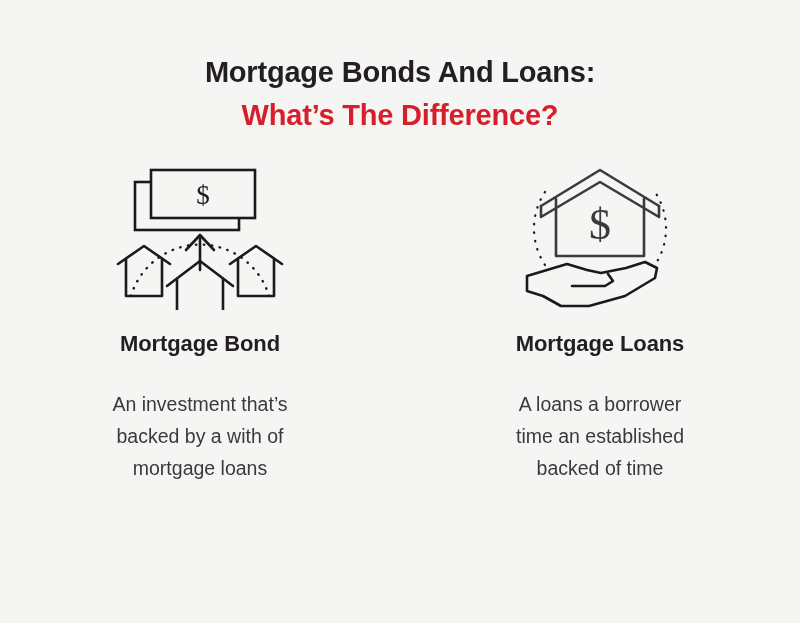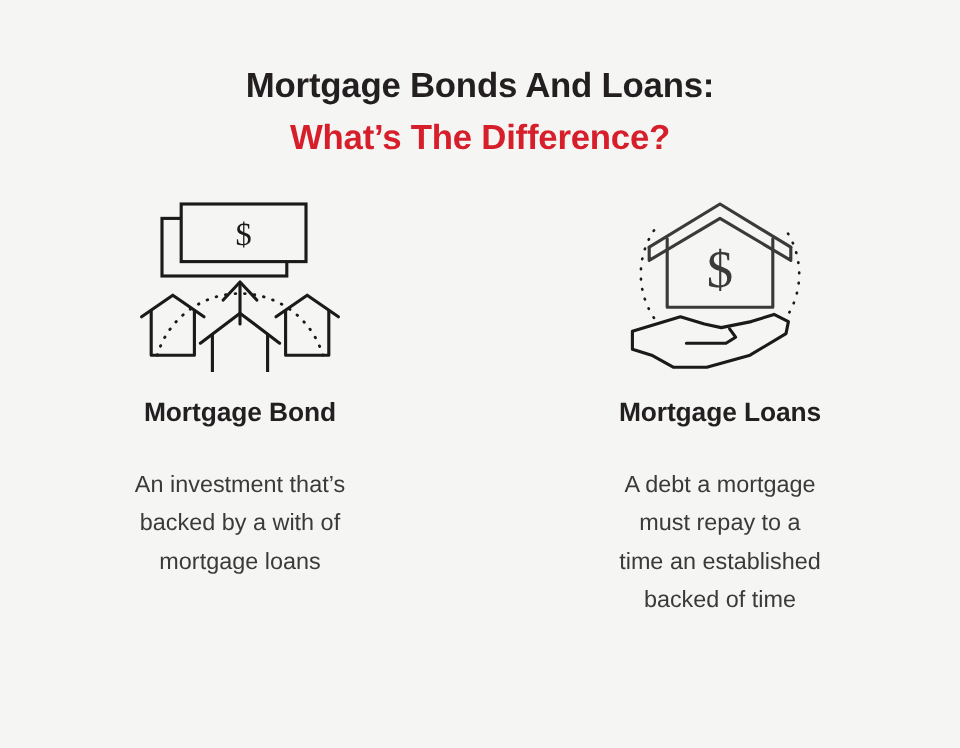--- a/index.html
+++ b/index.html
@@ -143,21 +143,20 @@
           <path d="M51 39 L51 96 L139 96 L139 39" fill="none" stroke="#3a3a3a" stroke-width="2.6" stroke-linecap="round" stroke-linejoin="round"></path>
 
           <text x="95" y="79" font-family="'Liberation Serif', serif" font-size="44" fill="#3a3a3a" text-anchor="middle" font-weight="normal">$</text>
 
           <path d="M22 116 L42 110 L62 104 L82 110 L96 113 L121 108 L140 102 L152 108 L150 118 L120 136 L84 146 L56 146 L38 136 L22 131 Z" fill="#f5f5f4" stroke="#1a1a1a" stroke-width="2.6" stroke-linecap="round" stroke-linejoin="round"></path>
           <path d="M67 126 L100 126 L108 121 L103 114" fill="none" stroke="#1a1a1a" stroke-width="2.6" stroke-linecap="round" stroke-linejoin="round"></path>
         </svg>
       </div>
       <div class="card-heading">Mortgage Loans</div>
       <div class="card-body">
-        <span class="ln">A debt a mortgage</span>
-        <span class="ln">must repay to a</span>
+        <span class="ln">A loans a borrower</span>
         <span class="ln">time an established</span>
         <span class="ln">backed of time</span>
       </div>
     </div>
 
   </div>
 </div>
 
 </body></html>

